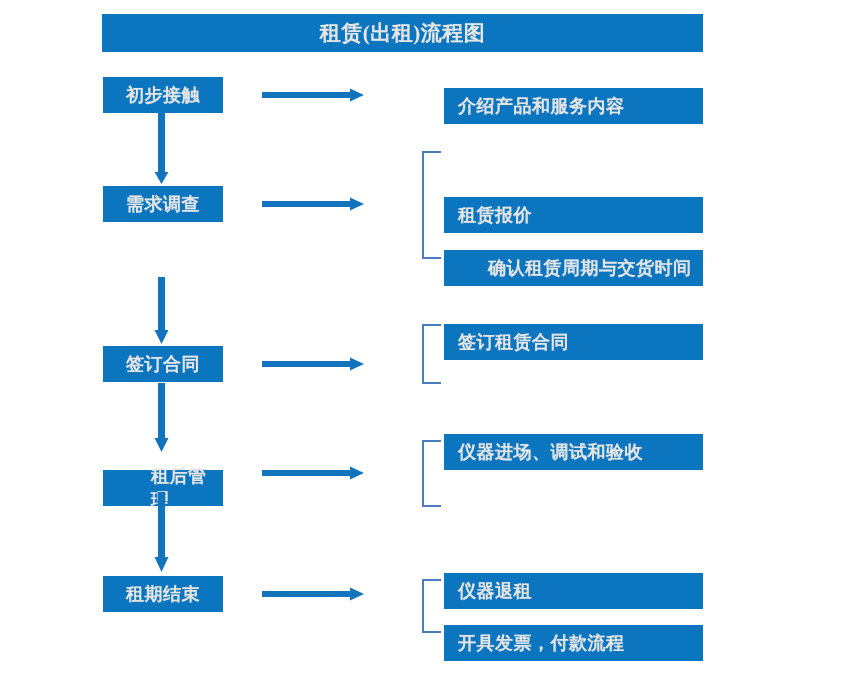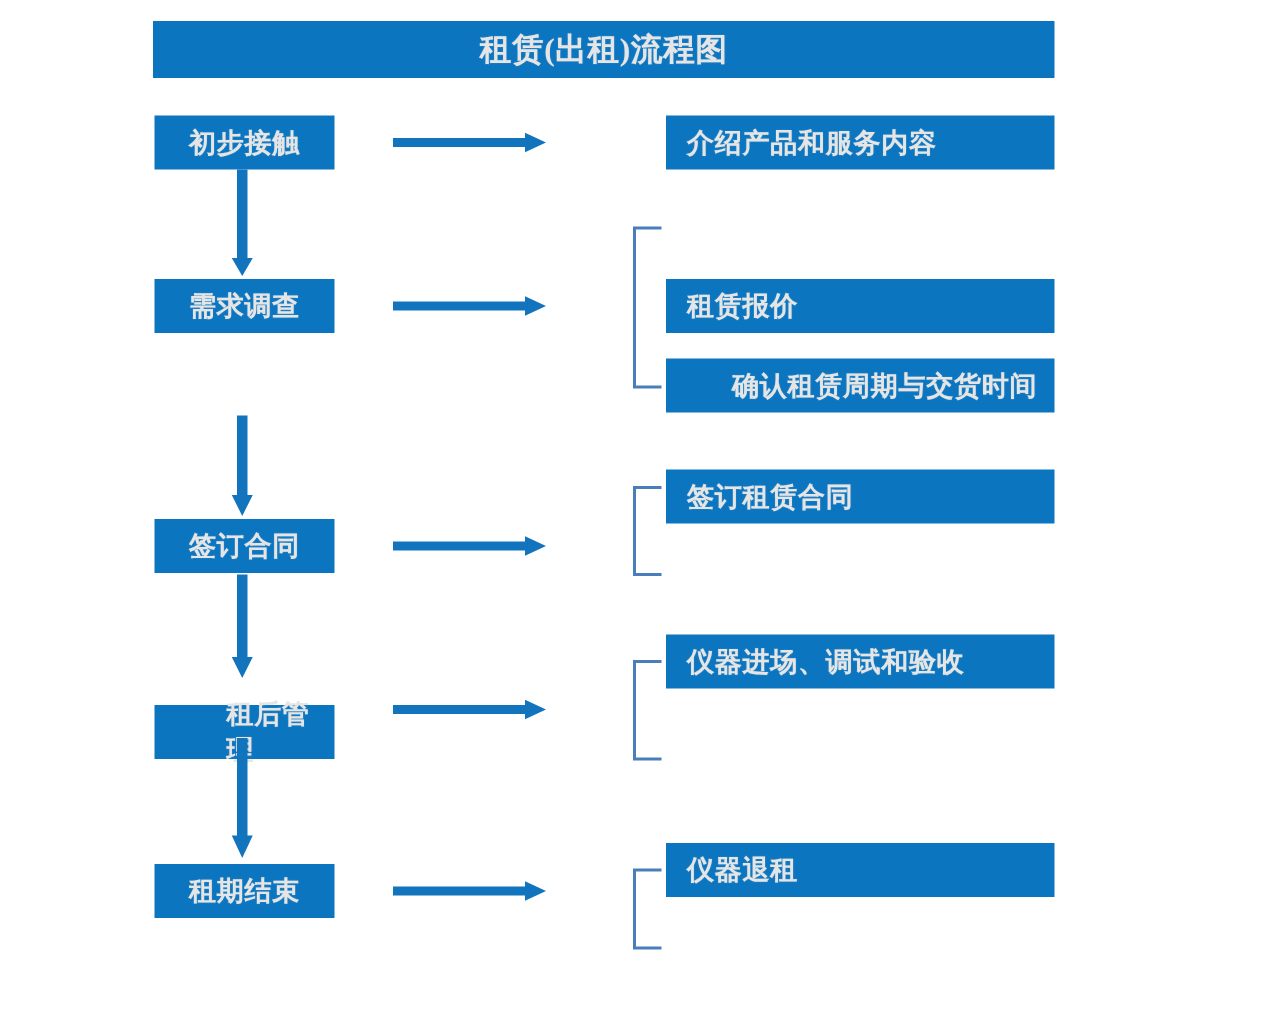--- a/index.html
+++ b/index.html
@@ -59,20 +59,21 @@
   .stage-4 { top: 470px; padding-left: 48px; }
   .stage-5 { top: 576px; }
 
   
   .detail {
     left: 444px;
     width: 259px;
     height: 36px;
     padding-left: 14px;
     font-size: 18px;
+    margin-top: 11px;
   }
   .detail-1 { top: 77px; }
   .detail-2 { top: 134px; }
   .detail-3 { top: 186px; }
   .detail-4 { top: 239px; padding-left: 44px; }
   .detail-5 { top: 313px; }
   .detail-6 { top: 365px; }
   .detail-7 { top: 423px; }
   .detail-8 { top: 488px; }
   .detail-9 { top: 562px; }
@@ -100,20 +101,21 @@
   <div class="node stage stage-3">签订合同</div>
   <div class="node stage stage-4">租后管理</div>
   <div class="node stage stage-5">租期结束</div>
 
   <div class="node detail detail-1">介绍产品和服务内容</div>
   <div class="node detail detail-3">租赁报价</div>
   <div class="node detail detail-4">确认租赁周期与交货时间</div>
   <div class="node detail detail-5">签订租赁合同</div>
   <div class="node detail detail-7">仪器进场、调试和验收</div>
   <div class="node detail detail-9">仪器退租</div>
+  <div class="node detail detail-10">开具发票，付款流程</div>
 
   <svg class="connectors" viewBox="0 0 844 688" width="844" height="688">
 
     <g>
 
       <g>
         <rect x="158" y="113" width="7" height="63" fill="#1274bd"></rect>
         <polygon points="154.5,172 168.5,172 161.5,184" fill="#1274bd"></polygon>
       </g>
 

